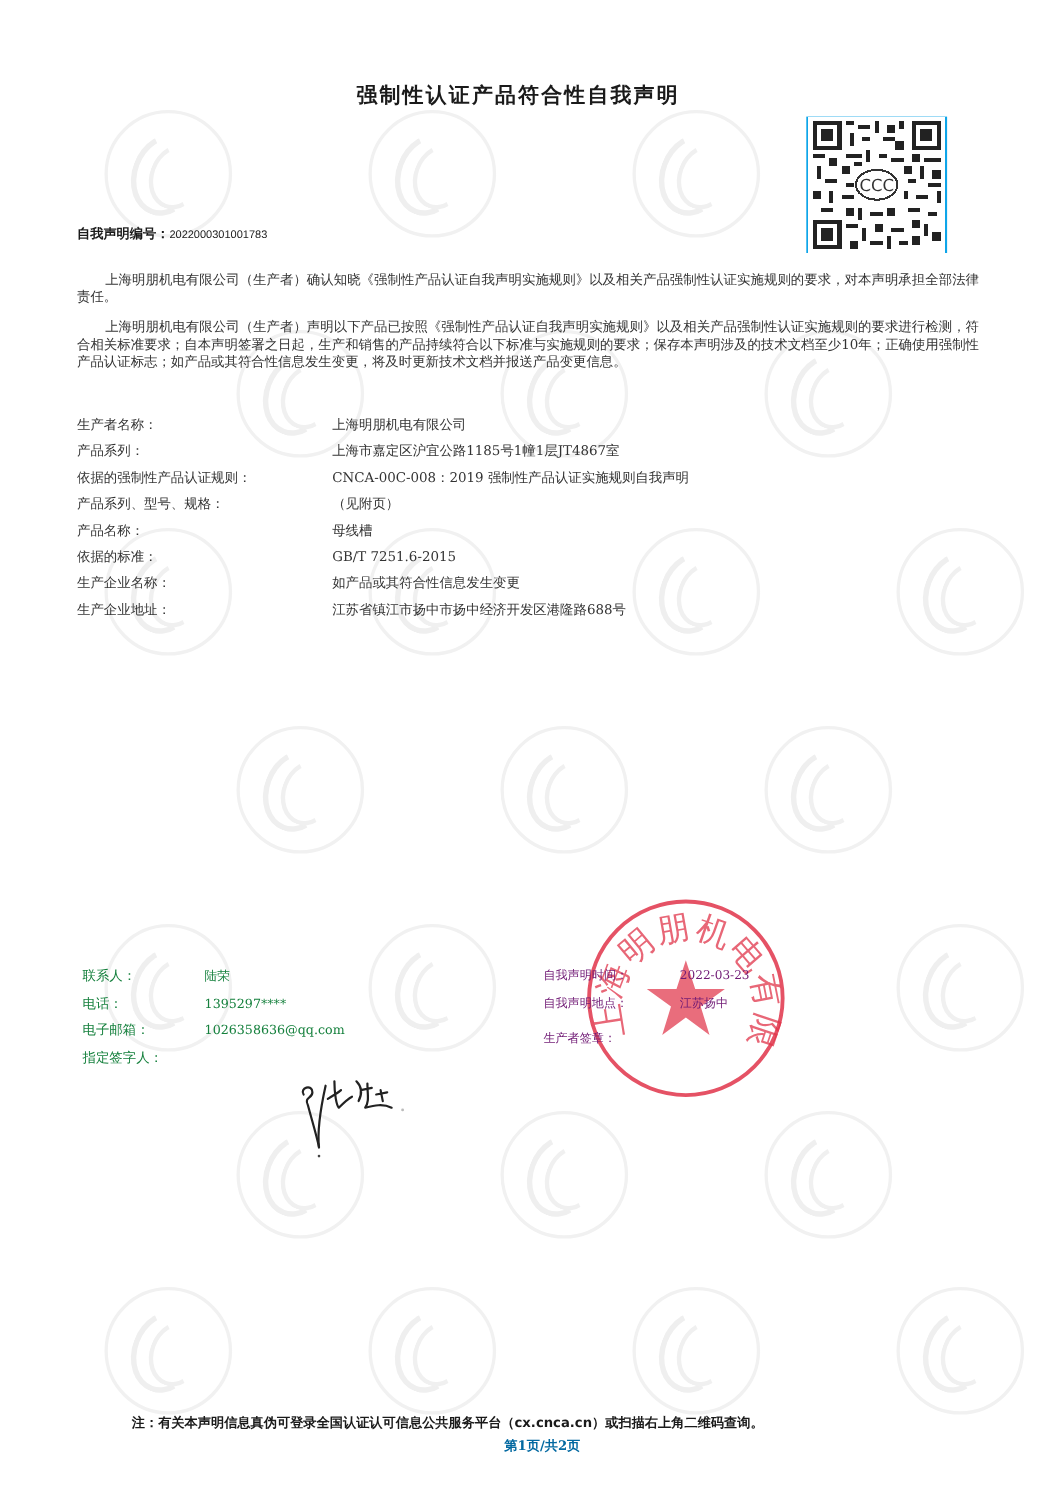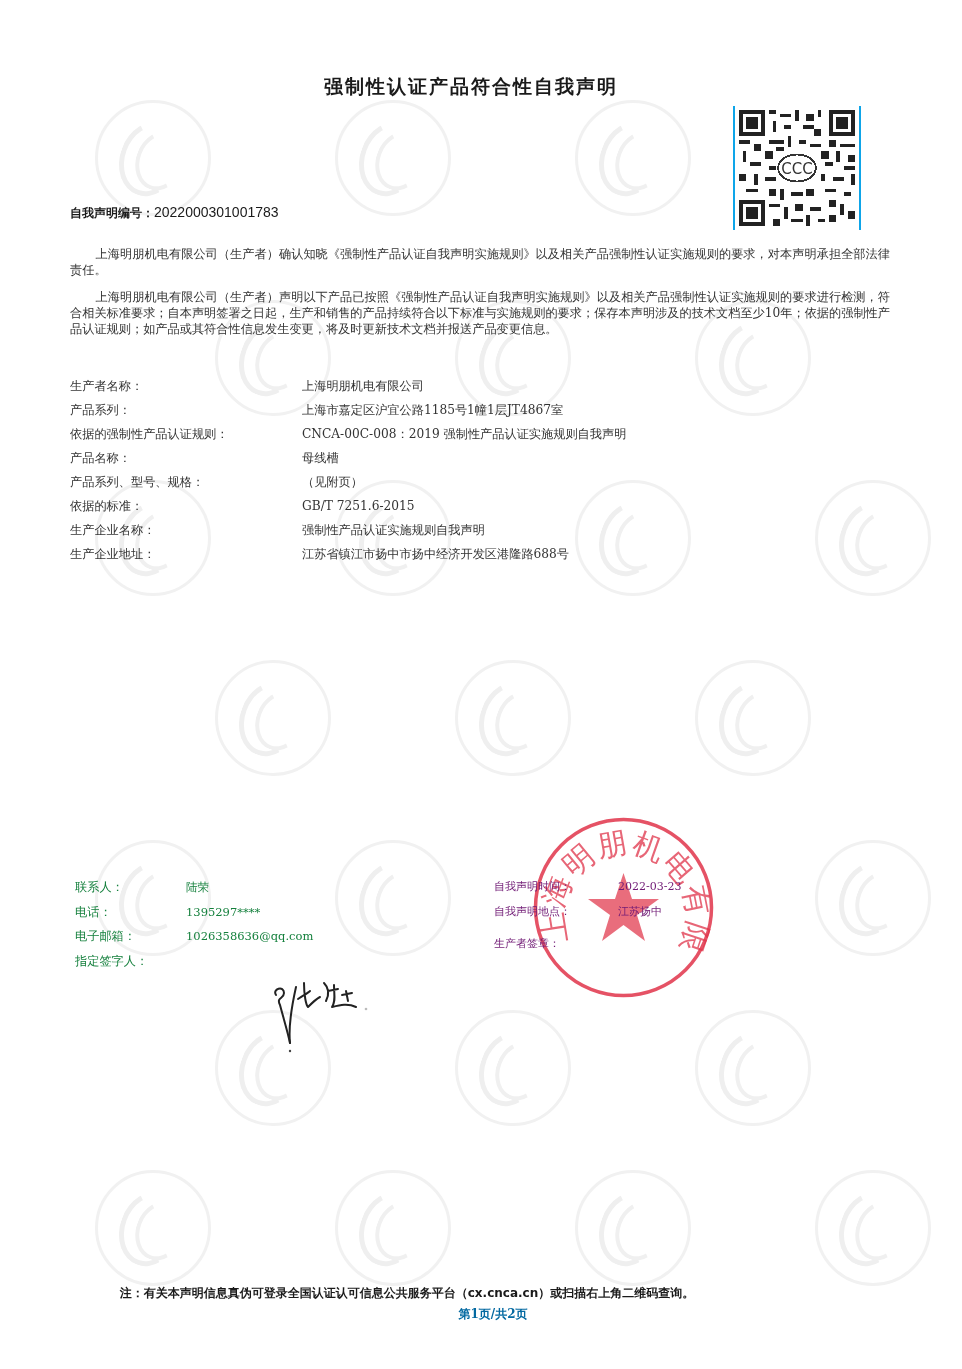--- a/index.html
+++ b/index.html
@@ -25,21 +25,21 @@
     font-family: "DejaVu Sans", sans-serif;
   }
   .qr {
     position: absolute; left: 733px; top: 106px; width: 128px; height: 124px; background: #0ea5e9;
   }
   .qr svg { width: 100%; height: 100%; }
   .decl-no {
     position: absolute; left: 70px; top: 204px; font-size: 12px; font-weight: bold; color: #1a1a1a;
     font-family: "DejaVu Sans", sans-serif;
   }
-  .decl-no .num { font-weight: normal; font-family: "Liberation Sans", sans-serif; font-size: 14px; }
+  .decl-no .num { font-weight: normal; font-family: "Liberation Sans", sans-serif; font-size: 10px; }
   .para {
     position: absolute; left: 70px; width: 820px; font-size: 12.2px; line-height: 16px; color: #333;
     text-indent: 2.1em; text-align: justify;
   }
   .p1 { top: 246px; }
   .p2 { top: 289px; }
   .info { position: absolute; left: 70px; top: 377px; width: 820px; }
   .info-row { display: flex; height: 24px; font-size: 12.2px; line-height: 18px; color: #333; gap: 22px; }
   .info-row .lbl { width: 210px; flex: none; }
   .info-row .val { flex: 1; }
@@ -163,50 +163,50 @@
     <ellipse cx="16.5" cy="16.5" rx="5" ry="3.6" fill="#fff" stroke="#333" stroke-width="0.5"></ellipse>
     <text x="16.5" y="18" text-anchor="middle" font-size="4" font-family="DejaVu Sans, sans-serif" fill="#333">CCC</text>
   </svg>
 </div>
 
 <div class="decl-no">
   <span>自我声明编号：</span><span class="num">2022000301001783</span>
 </div>
 
 <div class="para p1">上海明朋机电有限公司（生产者）确认知晓《强制性产品认证自我声明实施规则》以及相关产品强制性认证实施规则的要求，对本声明承担全部法律责任。</div>
-<div class="para p2">上海明朋机电有限公司（生产者）声明以下产品已按照《强制性产品认证自我声明实施规则》以及相关产品强制性认证实施规则的要求进行检测，符合相关标准要求；自本声明签署之日起，生产和销售的产品持续符合以下标准与实施规则的要求；保存本声明涉及的技术文档至少10年；依据的强制性产品认证规则；如产品或其符合性信息发生变更，将及时更新技术文档并报送产品变更信息。</div>
+<div class="para p2">上海明朋机电有限公司（生产者）声明以下产品已按照《强制性产品认证自我声明实施规则》以及相关产品强制性认证实施规则的要求进行检测，符合相关标准要求；自本声明签署之日起，生产和销售的产品持续符合以下标准与实施规则的要求；保存本声明涉及的技术文档至少10年；正确使用强制性产品认证标志；如产品或其符合性信息发生变更，将及时更新技术文档并报送产品变更信息。</div>
 
 <div class="info">
   <div class="info-row">
       <span class="lbl">生产者名称：</span>
       <span class="val">上海明朋机电有限公司</span>
     </div>
   <div class="info-row">
       <span class="lbl">产品系列：</span>
       <span class="val">上海市嘉定区沪宜公路1185号1幢1层JT4867室</span>
     </div>
   <div class="info-row">
       <span class="lbl">依据的强制性产品认证规则：</span>
       <span class="val">CNCA-00C-008：2019  强制性产品认证实施规则自我声明</span>
     </div>
   <div class="info-row">
+      <span class="lbl">产品系列、型号、规格：</span>
+      <span class="val">（见附页）</span>
+    </div>
+  <div class="info-row">
       <span class="lbl">产品名称：</span>
       <span class="val">母线槽</span>
     </div>
   <div class="info-row">
-      <span class="lbl">产品系列、型号、规格：</span>
-      <span class="val">（见附页）</span>
-    </div>
-  <div class="info-row">
       <span class="lbl">依据的标准：</span>
       <span class="val">GB/T 7251.6-2015</span>
     </div>
   <div class="info-row">
       <span class="lbl">生产企业名称：</span>
-      <span class="val">强制性产品认证实施规则自我声明</span>
+      <span class="val">如产品或其符合性信息发生变更</span>
     </div>
   <div class="info-row">
       <span class="lbl">生产企业地址：</span>
       <span class="val">江苏省镇江市扬中市扬中经济开发区港隆路688号</span>
     </div>
 </div>
 
 <div class="contact">
   <div class="contact-row">
       <span class="lbl">联系人：</span>

